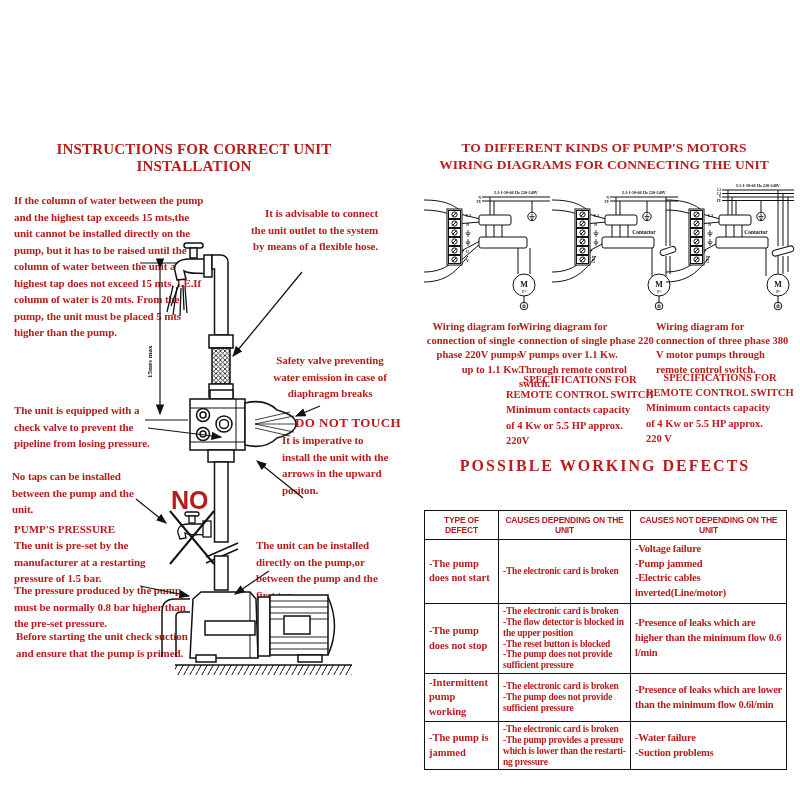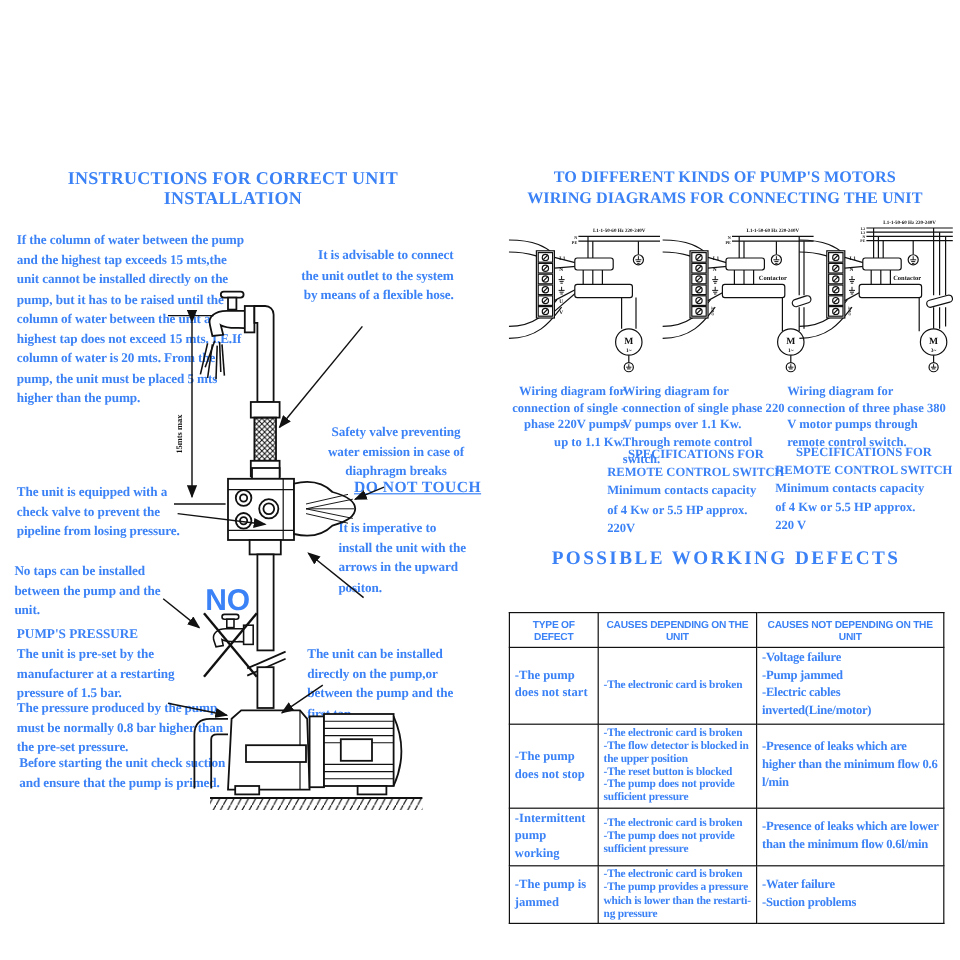--- a/index.html
+++ b/index.html
@@ -1,25 +1,25 @@
 <!DOCTYPE html>
 <html><head>
 <meta charset="utf-8">
 <style>
   html,body{margin:0;padding:0;background:#fff;}
   #page{position:relative;width:800px;height:800px;background:#fff;overflow:hidden;
-        font-family:"Liberation Serif", serif;color:#3b82f6;}
+        font-family:"Liberation Serif", serif;color:#b91c1c;}
   .abs{position:absolute;}
   
   .ltitle{left:10px;top:141px;width:368px;text-align:center;font-size:15px;font-weight:bold;letter-spacing:.2px;}
   .para{font-size:11px;font-weight:bold;line-height:1.5;letter-spacing:-.1px;}
   .p-water{left:14px;top:192px;width:192px;}
   .c-hose{left:250px;top:205px;width:128px;text-align:right;}
   .c-safety{left:263px;top:352px;width:134px;text-align:center;}
-  .dnt{left:295px;top:398px;font-size:13px;font-weight:bold;letter-spacing:.4px;text-decoration:underline;}
+  .dnt{left:295px;top:415px;font-size:13px;font-weight:bold;letter-spacing:.4px;}
   .p-check{left:14px;top:402px;width:140px;}
   .p-notaps{left:12px;top:468px;width:138px;}
   .no-lbl{left:171px;top:486px;font-family:"Liberation Sans",sans-serif;font-size:25px;font-weight:bold;}
   .c-imperative{left:282px;top:432px;width:112px;text-align:left;}
   .h-pp{left:14px;top:523px;font-size:11px;font-weight:bold;}
   .p-preset{left:14px;top:537px;width:165px;}
   .p-prod{left:14px;top:582px;width:182px;}
   .p-before{left:16px;top:628px;width:176px;}
   .c-direct{left:256px;top:537px;width:134px;text-align:left;}
   

